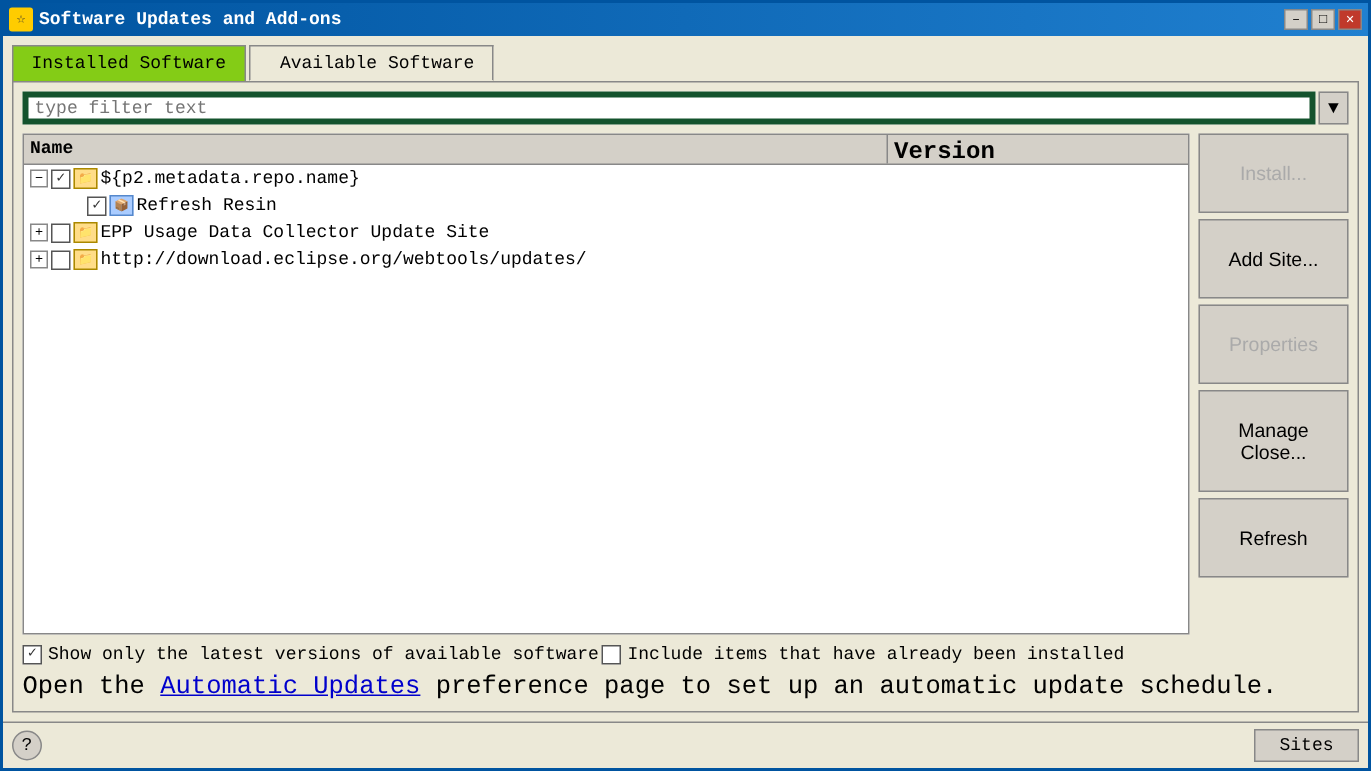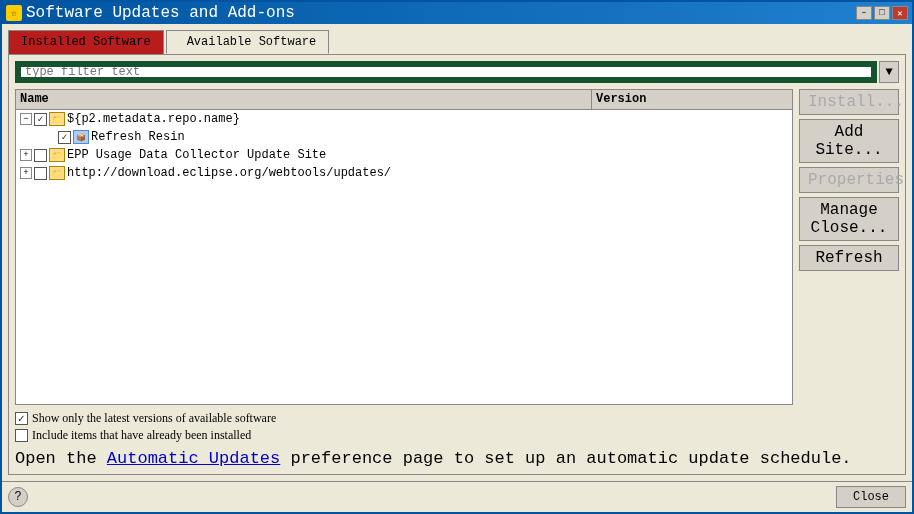--- a/index.html
+++ b/index.html
@@ -38,22 +38,22 @@
       border-radius: 2px;
       display: flex;
       align-items: center;
       justify-content: center;
       font-size: 10px;
       color: #333;
     }
 
     .title-bar-text {
       color: white;
-      font-weight: normal;
-      font-size: 16px;
+      font-weight: bold;
+      font-size: 12px;
       flex: 1;
     }
 
     .title-bar-buttons {
       display: flex;
       gap: 2px;
     }
 
     .title-btn {
       width: 16px;
@@ -95,41 +95,41 @@
 
     .tab.active {
       background: #ece9d8;
       border-bottom: 1px solid #ece9d8;
       z-index: 1;
       font-weight: normal;
       padding-left: 20px;
     }
 
     .tab.inactive {
-      background: #b91c1c;
+      background: #84cc16;
     }
 
     .main-panel {
       border: 1px solid #888;
       background: #ece9d8;
       flex: 1;
       display: flex;
       flex-direction: column;
       padding: 6px;
     }
 
     .filter-row {
       display: flex;
       align-items: center;
       margin-bottom: 6px;
     }
 
     .filter-input {
       flex: 1;
-      border: 6px solid #14532d;
+      border: 4px solid #14532d;
       padding: 2px 4px;
       font-family: 'Courier New', Courier, monospace;
       font-size: 12px;
       background: white;
       color: #888;
       height: 22px;
     }
 
     .filter-dropdown {
       width: 20px;
@@ -170,21 +170,21 @@
       padding: 2px 4px;
       font-weight: bold;
       font-size: 12px;
       border-right: 1px solid #888;
     }
 
     .tree-col-version {
       width: 200px;
       padding: 2px 4px;
       font-weight: bold;
-      font-size: 12px;
+      font-size: 16px;
     }
 
     .tree-body {
       flex: 1;
       overflow: auto;
       background: white;
     }
 
     .tree-row {
       display: flex;
@@ -253,41 +253,40 @@
     }
 
     .side-buttons {
       width: 100px;
       display: flex;
       flex-direction: column;
       gap: 4px;
     }
 
     .side-btn {
-      padding: 3px 8px;
-      border: 1px solid #888;
-      background: #d4d0c8;
-      font-family: Liberation Mono, monospace;
-      font-size: 16px;
+      padding: 18px 8px;
+      border: 1px solid #888;
+      background: #d4d0c8;
+      font-family: Liberation Sans, sans-serif;
+      font-size: 13px;
       cursor: pointer;
       text-align: center;
       color: #000;
     }
 
     .side-btn:disabled, .side-btn.disabled {
       color: #aaa;
       cursor: default;
     }
 
     .bottom-checkboxes {
       margin-top: 6px;
       display: flex;
-      flex-direction: column;
+      flex-direction: row;
       gap: 2px;
-      font-family: Liberation Serif, serif;
     }
 
     .check-row {
       display: flex;
       align-items: center;
       gap: 4px;
     }
 
     .check-box-small {
       width: 13px;
@@ -451,15 +450,15 @@
       <div class="bottom-link-row">
         <span>Open the </span><span class="link">Automatic Updates</span><span> preference page to set up an automatic update schedule.</span>
       </div>
     </div>
   </div>
 
   <div class="footer">
     <div class="help-btn">
       <span>?</span>
     </div>
-    <button class="close-btn">Close</button>
+    <button class="close-btn">Sites</button>
   </div>
 </div>
 
 </body></html>

